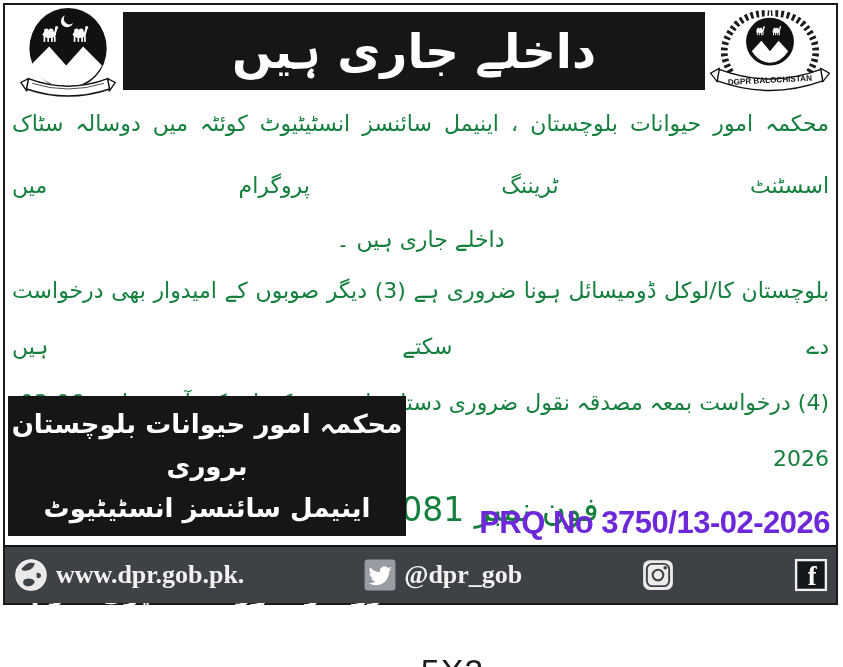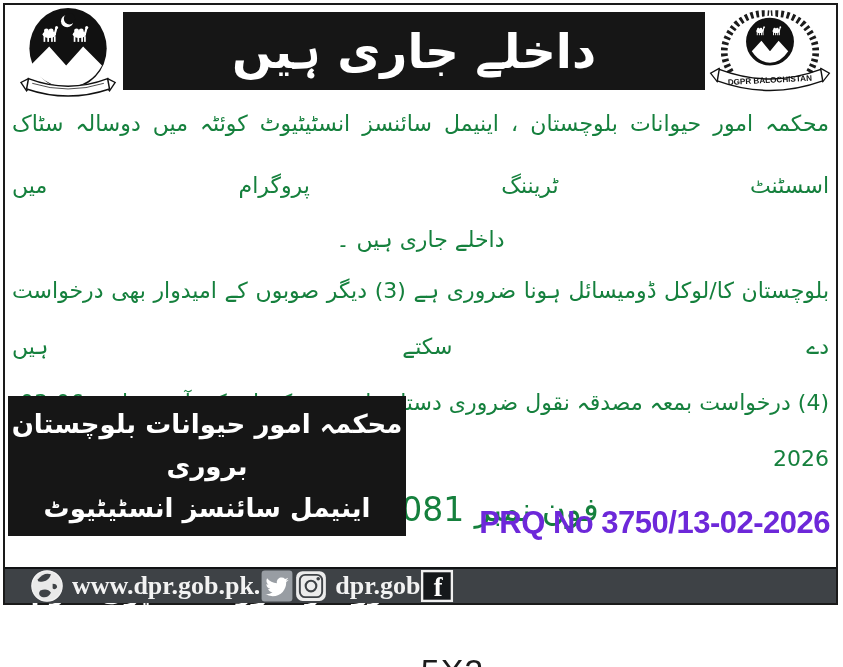--- a/index.html
+++ b/index.html
@@ -32,24 +32,24 @@
   .address-box { position:absolute; left:3px; top:391px; width:398px; height:140px;
                  background:#161616; color:#fff; text-align:center; direction:rtl;
                  padding-top:7px; }
   .address-box div { font-size:26px; font-weight:bold; line-height:42px; }
 
   
   .prq { position:absolute; right:6px; top:500px; font-family:"Liberation Sans", sans-serif;
          font-weight:bold; font-size:31px; color:#6d28d9; letter-spacing:-0.5px; }
 
   
-  .footer { position:absolute; left:0; right:0; bottom:0; height:36px;
+  .footer { position:absolute; left:0; right:0; bottom:0; height:58px;
             background:#3e4246; border-top:2px solid #101214;
-            display:flex; align-items:center; 
-            padding:0 24px; color:#f2f2f2;
+            display:flex; align-items:center; justify-content:space-between;
+            padding:0 8px; color:#f2f2f2;
             font-family:"Liberation Serif", serif; font-weight:bold; }
   .fitem { display:flex; align-items:center; gap:7px; font-size:26px; white-space:nowrap; }
   .fitem svg { display:block; }
 
   .size-label { position:absolute; left:0; right:0; top:652px; text-align:center;
                 font-family:"Liberation Sans", sans-serif; font-size:34px; color:#1c1c1c;
                 padding-left:62px; letter-spacing:1px; }
 </style>
 </head>
 <body>
@@ -124,29 +124,29 @@
           <path d="M10 20 q6.5 -2.5 9.5 2 q-3 5.5 -8.5 3.5 q-3.5 -2 -1 -5.5 z" fill="#3e4246"></path>
           <path d="M21 14 q4 0 4 3 q-2 3 -4 1 z" fill="#3e4246"></path>
         </svg>
         <span>www.dpr.gob.pk.</span>
       </div>
       <div class="fitem">
         <svg width="34" height="34" viewBox="0 0 32 32">
           <rect x="1.5" y="1.5" width="29" height="29" rx="3" fill="#989da3"></rect>
           <path transform="translate(4 5)" fill="#ffffff" d="M23 5.1c-.8.36-1.66.6-2.56.7.92-.55 1.63-1.43 1.96-2.47-.86.51-1.82.88-2.84 1.08A4.48 4.48 0 0 0 16.3 3c-2.48 0-4.49 2-4.49 4.48 0 .35.04.7.11 1.02-3.73-.18-7.04-1.97-9.25-4.69-.39.66-.61 1.43-.61 2.25 0 1.56.79 2.93 2 3.73-.74-.02-1.43-.22-2.03-.56v.06c0 2.17 1.54 3.98 3.6 4.39-.38.1-.77.16-1.18.16-.29 0-.57-.03-.84-.08.57 1.78 2.22 3.07 4.18 3.11A8.98 8.98 0 0 1 1 18.58 12.69 12.69 0 0 0 7.88 20.6c8.25 0 12.76-6.84 12.76-12.77v-.58A9.1 9.1 0 0 0 23 5.1z"></path>
         </svg>
+        <span>@dpr_gob</span>
       </div>
       <div class="fitem">
         <svg width="34" height="34" viewBox="0 0 32 32">
           <rect x="2" y="2" width="28" height="28" rx="6" fill="#ececec"></rect>
           <rect x="5.5" y="5.5" width="21" height="21" rx="5" fill="none" stroke="#3e4246" stroke-width="1.8"></rect>
           <circle cx="16" cy="16" r="5" fill="none" stroke="#3e4246" stroke-width="2"></circle>
           <circle cx="22.8" cy="9.2" r="1.7" fill="#3e4246"></circle>
         </svg>
-        <span>dpr.gob</span>
       </div>
       <div class="fitem">
         <svg width="34" height="34" viewBox="0 0 32 32">
           <rect x="2" y="2" width="28" height="28" fill="#15181b" stroke="#f0f0f0" stroke-width="2.2"></rect>
           <text x="17" y="25.5" text-anchor="middle" font-family="Liberation Serif, serif" font-size="25" font-weight="bold" fill="#ffffff">f</text>
         </svg>
       </div>
     </div>
   </div>
 

